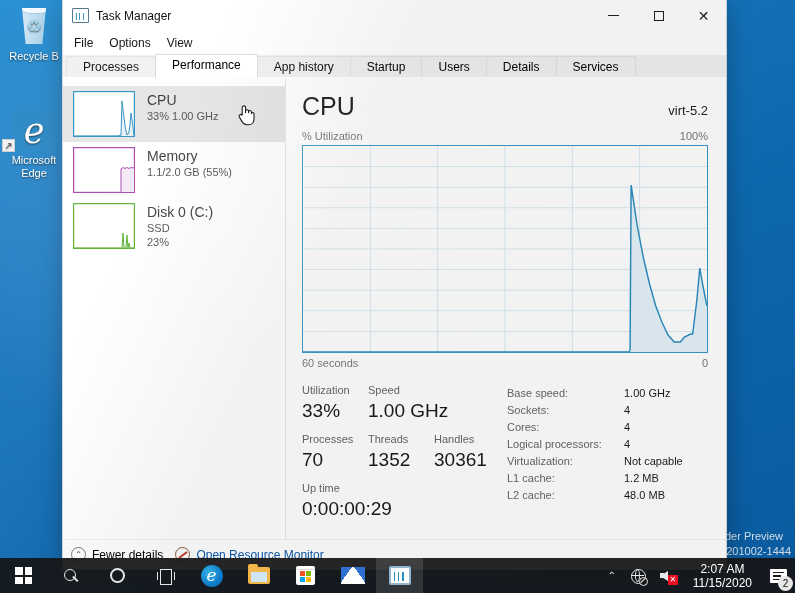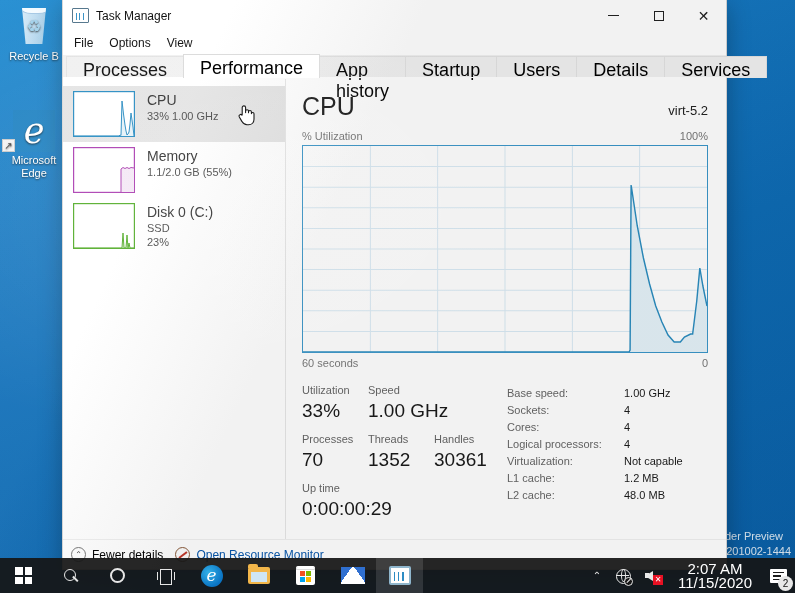--- a/index.html
+++ b/index.html
@@ -144,21 +144,21 @@
     background: #f0f0f0;
     border-bottom: 1px solid #ffffff;
     padding-left: 3px;
     position: relative;
   }
   .tabstrip::after {
     content: ""; position: absolute; left: 0; right: 0; bottom: 0;
     height: 1px; background: #ffffff;
   }
   .tab {
-    font-size: 18px; color: #000;
+    font-size: 12px; color: #000;
     padding: 3px 16px 4px;
     height: 22px;
     background: #f0f0f0;
     border: 1px solid #e2e2e2;
     border-bottom: none;
     margin-right: -1px;
     cursor: default;
     position: relative;
     margin-top: 43px;
   }
@@ -429,21 +429,21 @@
   .spk-body {
     position: absolute; left: 0; top: 5.5px; width: 4px; height: 5px; background: #e8e8e8;
   }
   .vol-x {
     position: absolute; right: -1px; bottom: -1px;
     width: 10px; height: 10px; background: #e81123;
     display: flex; align-items: center; justify-content: center;
     color: #fff; font-size: 8px; line-height: 9px;
   }
   .clock {
-    color: #fff; font-size: 15px; line-height: 14px;
+    color: #fff; font-size: 12px; line-height: 14px;
     text-align: center; padding: 0 9px; cursor: default;
   }
   .action-center {
     width: 34px; height: 35px;
     display: flex; align-items: center; justify-content: center;
     position: relative; cursor: default;
   }
   .ac-box {
     width: 17px; height: 14px; background: #fff; border-radius: 1px; position: relative;
   }

